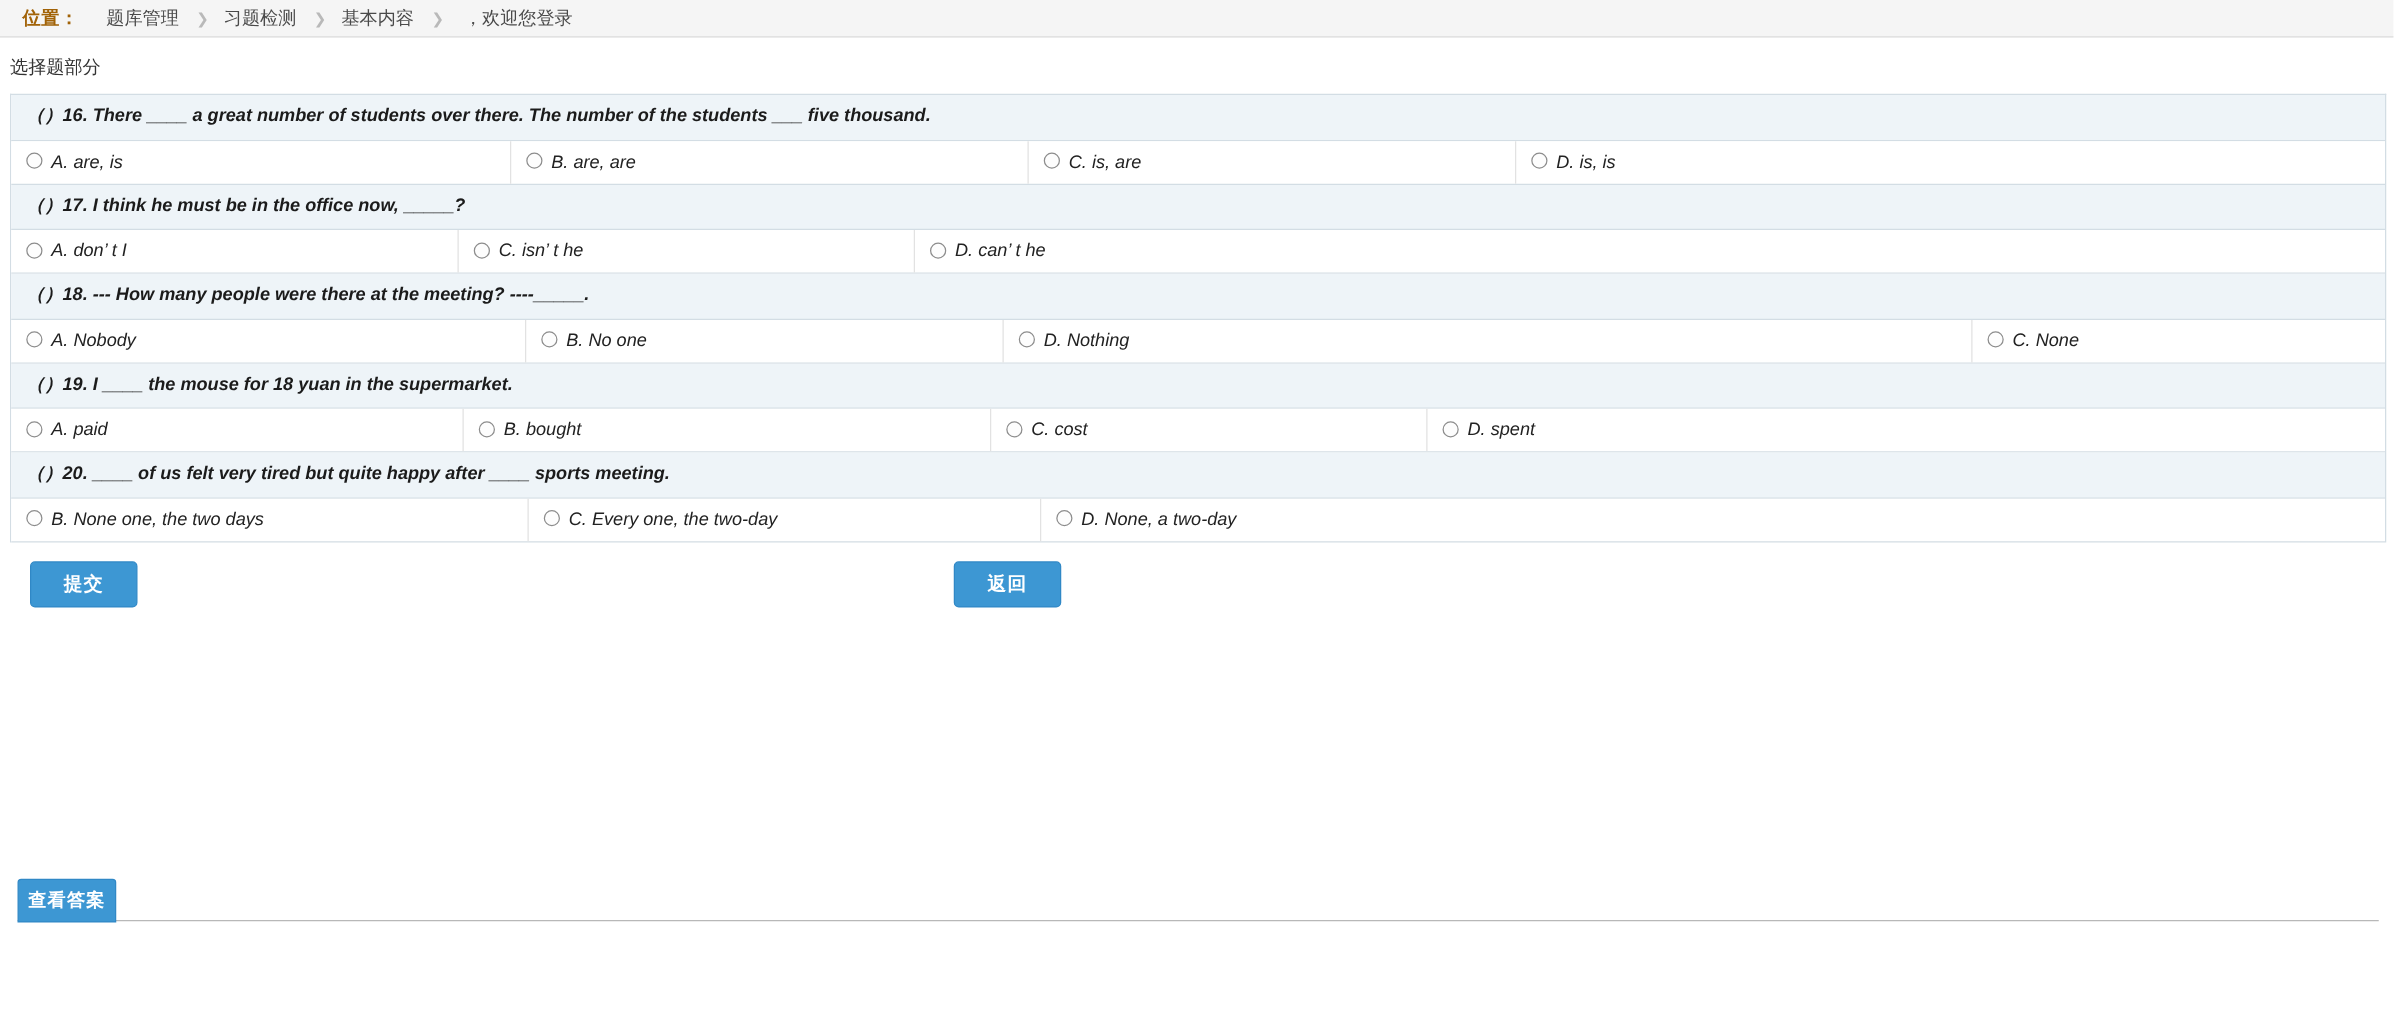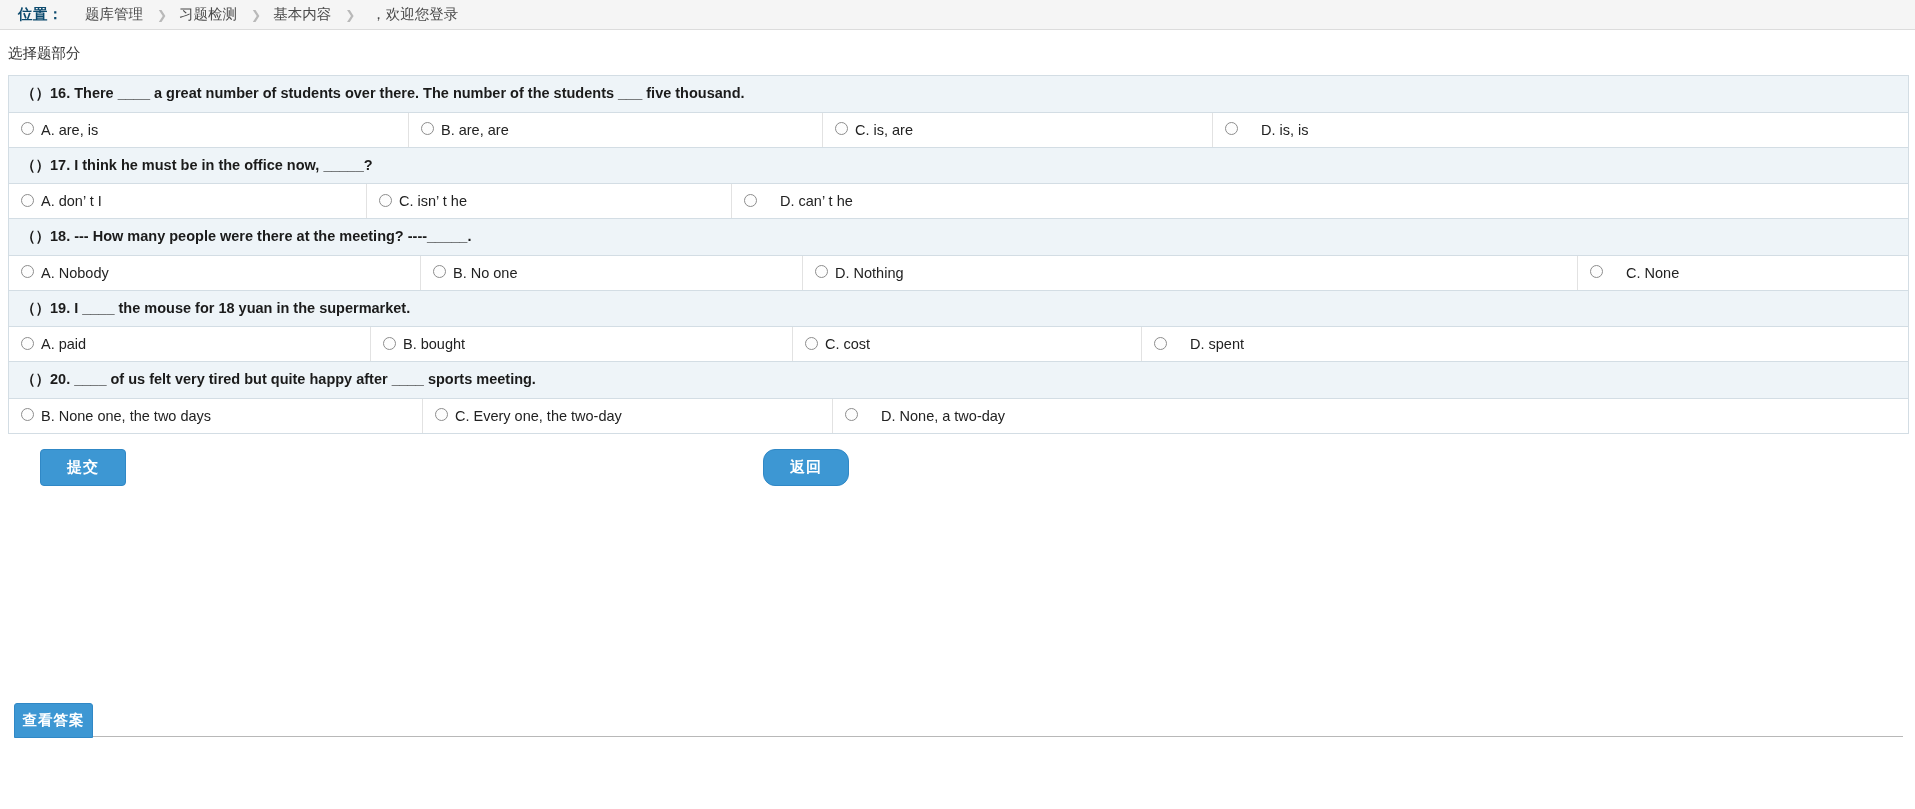--- a/index.html
+++ b/index.html
@@ -23,21 +23,21 @@
     background: #f5f5f5;
     border-bottom: 1px solid #dcdcdc;
     display: flex;
     align-items: center;
     padding: 0 0 0 18px;
     box-sizing: border-box;
     font-size: 14.5px;
   }
   .bc-label {
     font-weight: bold;
-    color: #0c4a6e;
+    color: #a16207;
     margin-right: 22px;
     letter-spacing: .5px;
   }
   .bc-link {
     color: #4a4a4a;
     margin-right: 2px;
     cursor: pointer;
   }
   .bc-sep {
     color: #b9b9b9;
@@ -55,20 +55,21 @@
     color: #333;
     padding: 14px 12px 12px 8px;
   }
 
   
   .quiz {
     border: 1px solid #d3dde4;
     border-bottom: none;
     margin: 0 6px 0 8px;
     box-sizing: border-box;
+    font-style: italic;
   }
   .q-row {
     background: #eef4f8;
     border-bottom: 1px solid #d3dde4;
     font-weight: bold;
     font-size: 14.5px;
     color: #1b1b1b;
     padding: 8px 0 8px 12px;
     line-height: 1.35;
     box-sizing: border-box;
@@ -88,21 +89,21 @@
     align-items: center;
     padding: 7px 8px 7px 12px;
     box-sizing: border-box;
     font-size: 14.5px;
     color: #222;
     border-right: 1px solid #e2e2e2;
     overflow: hidden;
     white-space: nowrap;
     text-align: center;
   }
-  .opt-cell:last-child { border-right: none; gap: 16px; }
+  .opt-cell:last-child { border-right: none; }
   .radio {
     width: 13px;
     height: 13px;
     min-width: 13px;
     border: 1px solid #8d8d8d;
     border-radius: 50%;
     background: #fdfdfd;
     margin-right: 7px;
     display: inline-block;
     position: relative;
@@ -126,32 +127,31 @@
     font-size: 15px;
     font-weight: bold;
     border: 1px solid #3088c6;
     border-radius: 4px;
     cursor: pointer;
     box-sizing: border-box;
     letter-spacing: 1px;
   }
   .btn-submit {
     position: absolute;
-    left: 40px;
+    left: 24px;
     top: 15px;
     width: 86px;
     height: 37px;
   }
   .btn-back {
     position: absolute;
     left: 763px;
     top: 15px;
     width: 86px;
     height: 37px;
-    border-radius: 12px;
   }
 
   
   .answer-area {
     position: absolute;
     left: 0;
     right: 0;
     top: 700px;
     height: 40px;
   }

